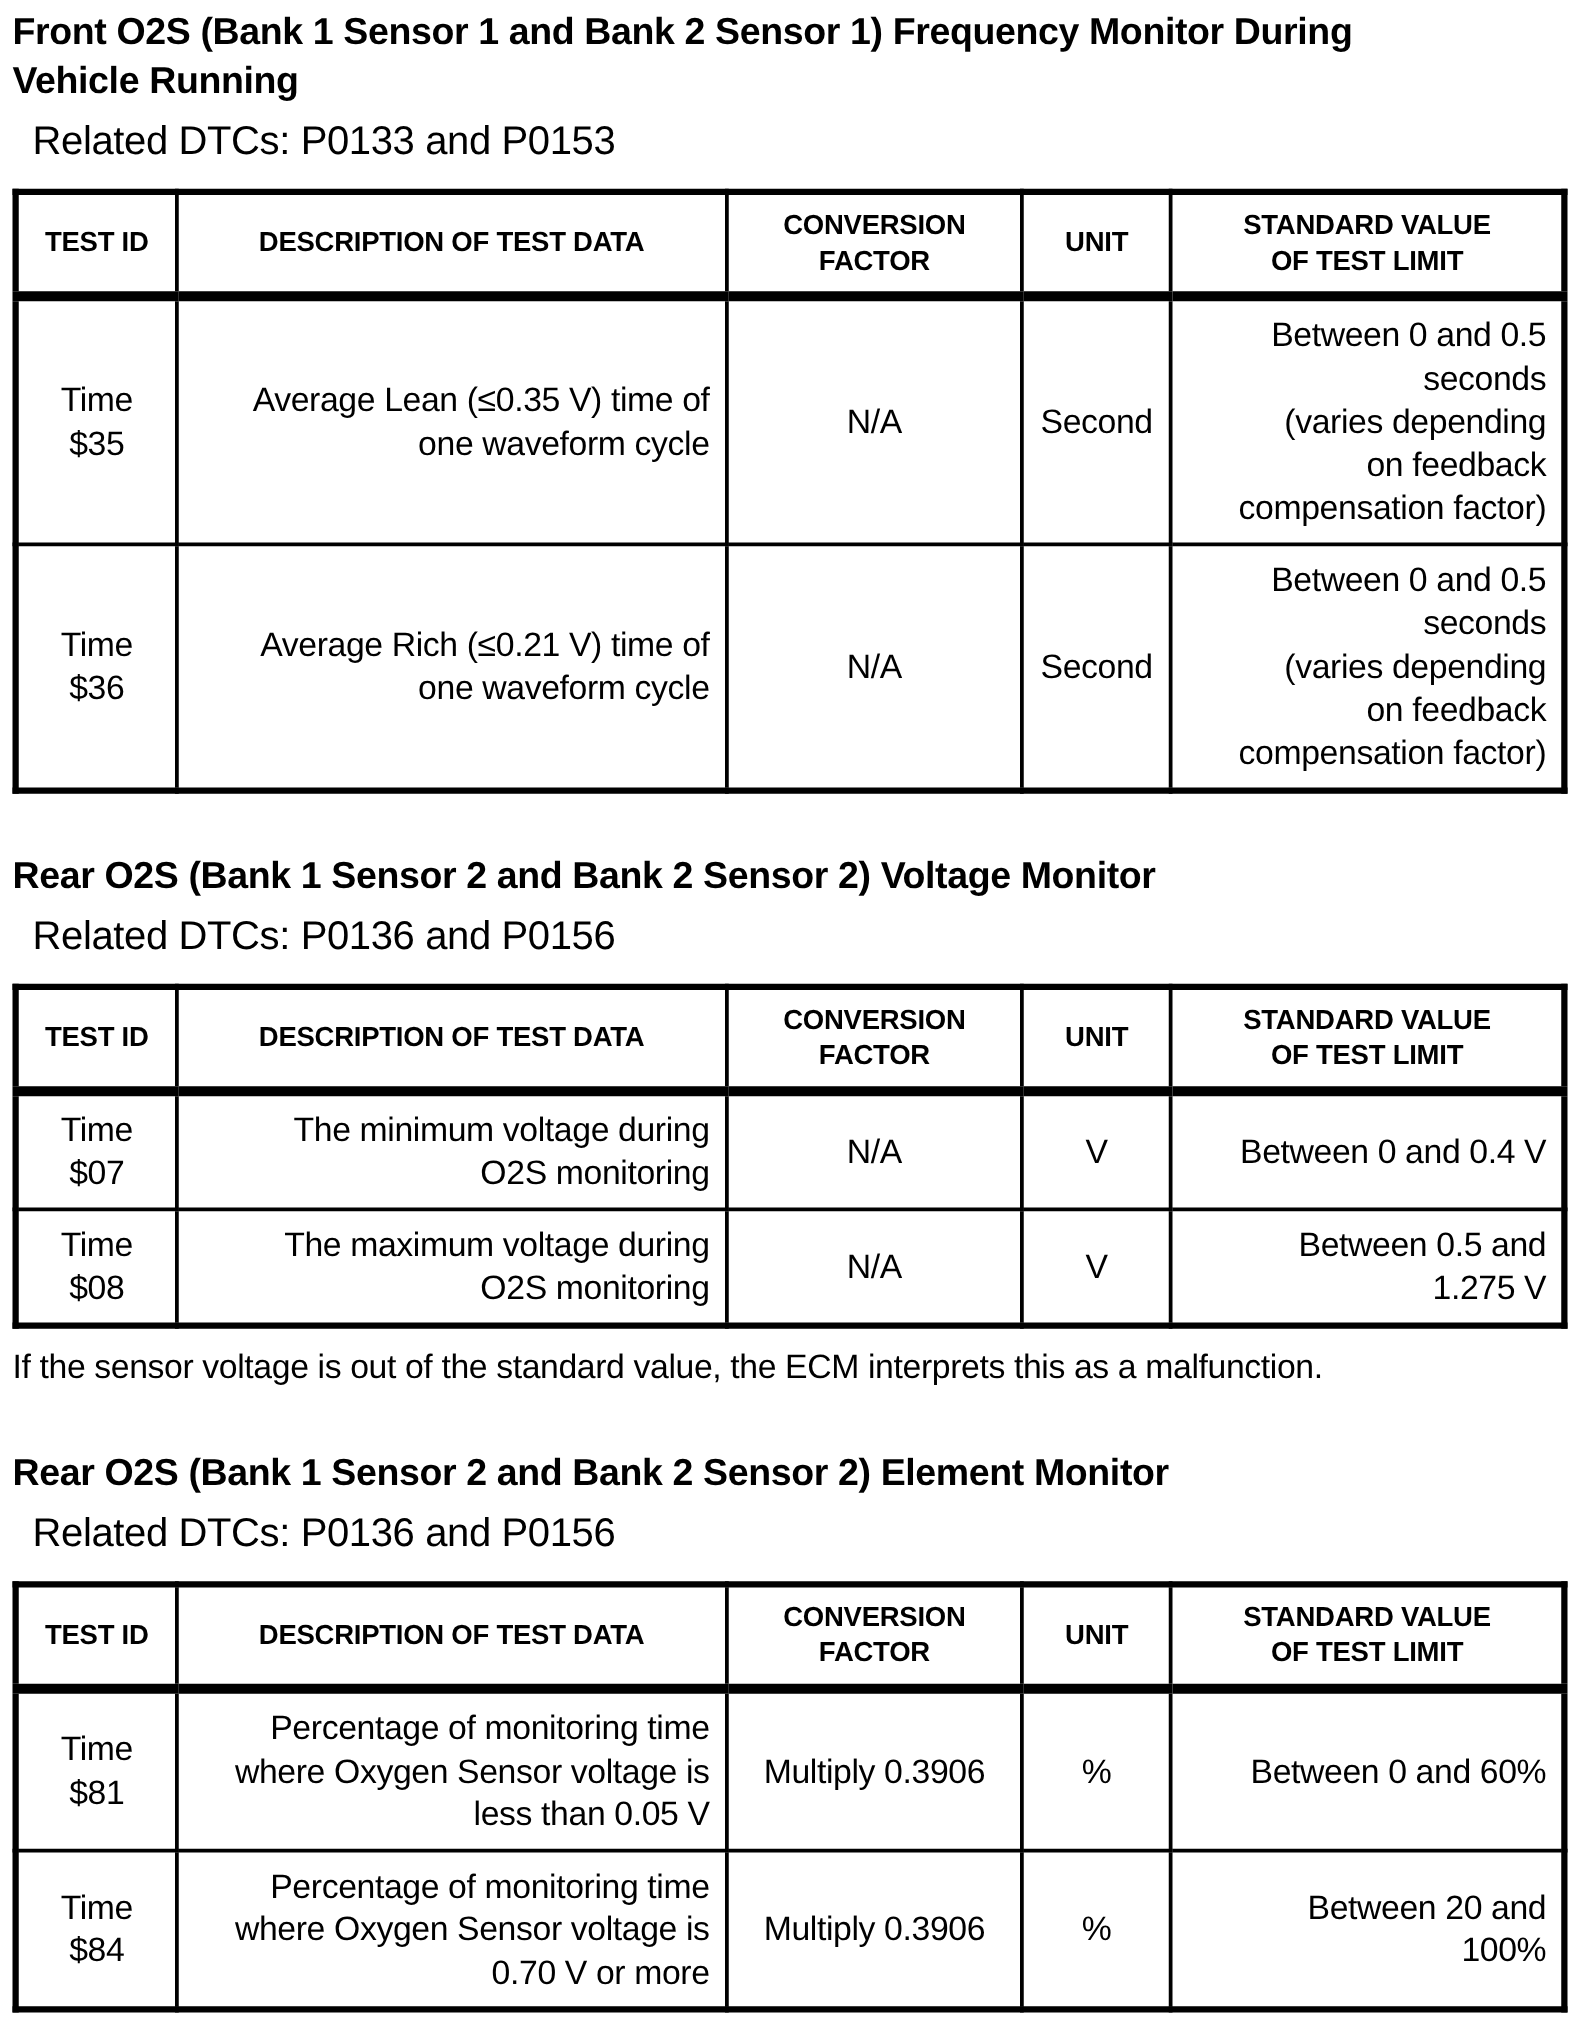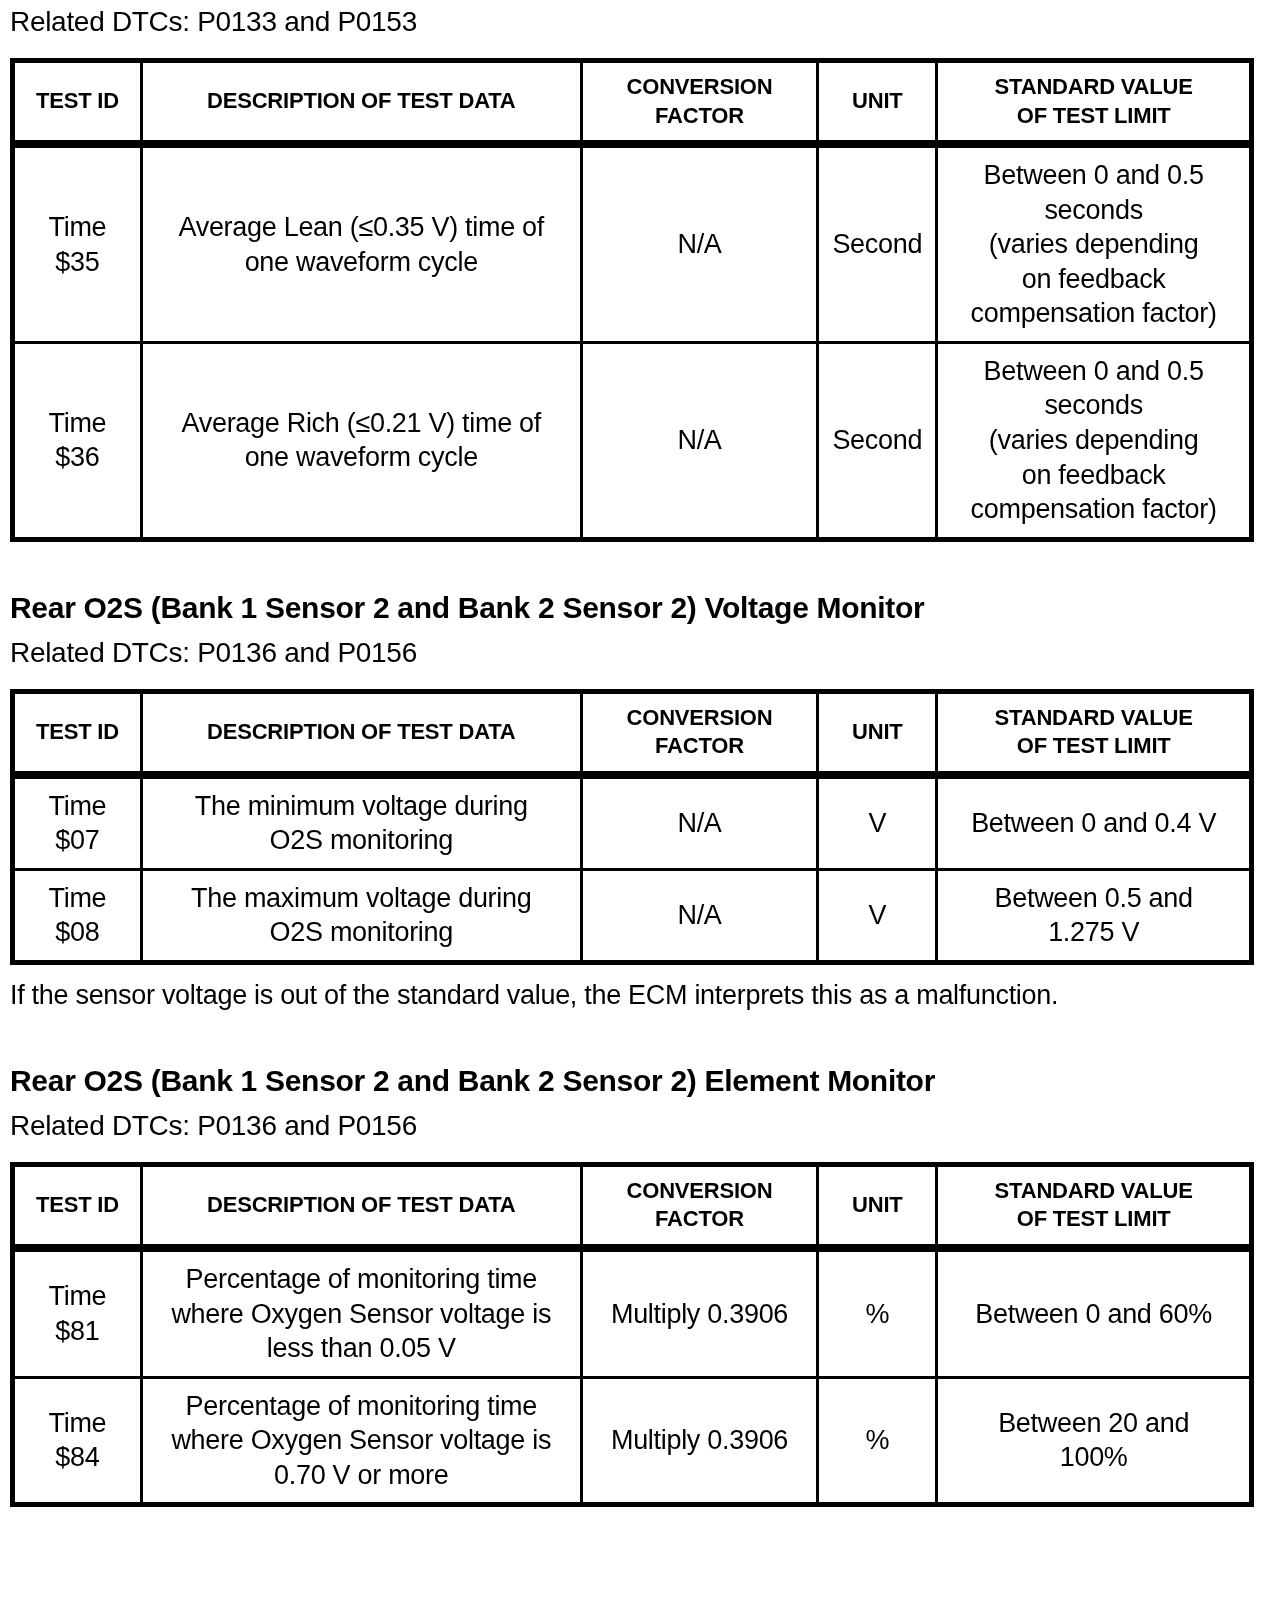--- a/index.html
+++ b/index.html
@@ -21,23 +21,23 @@
 
   .section-title {
     font-size: 30px;
     font-weight: bold;
     line-height: 1.3;
     letter-spacing: -0.3px;
     margin: 0 0 10px 0;
     white-space: pre-line;
   }
   .related-dtcs {
-    font-size: 28px;
-    letter-spacing: -0.3px;
-    margin: 0 0 20px 0;
+    font-size: 32px;
+    letter-spacing: -0.3px;
+    margin: 0 0 20px 16px;
   }
 
   table.data-table {
     width: 100%;
     border-collapse: collapse;
     table-layout: fixed;
     border: 5px solid var(--ink, #000);
     margin: 12px 0 12px 0;
   }
   table.data-table th {
@@ -55,35 +55,37 @@
   table.data-table td {
     font-size: 27px;
     line-height: 1.28;
     letter-spacing: -0.3px;
     vertical-align: middle;
     padding: 10px 12px;
     border: 3px solid var(--ink, #000);
     white-space: pre-line;
   }
   td.col-0, td.col-2, td.col-3 { text-align: center; padding-left: 4px; padding-right: 4px; }
-  td.col-1, td.col-4 { text-align: center; }
+  td.col-1, td.col-4 { text-align: right; }
 
   .table-note {
     font-size: 27px;
     line-height: 1.4;
     letter-spacing: -0.3px;
     margin: 2px 0 0 0;
     white-space: pre-line;
   }
 </style>
 </head>
 <body>
 
 <div class="page" id="content">
   <section class="doc-section">
+    <h1 class="section-title">Front O2S (Bank 1 Sensor 1 and Bank 2 Sensor 1) Frequency Monitor During
+Vehicle Running</h1>
     <p class="related-dtcs">Related DTCs: P0133 and P0153</p>
     <table class="data-table">
       <colgroup>
         <col style="width:10.4%">
         <col style="width:35.5%">
         <col style="width:19.1%">
         <col style="width:9.6%">
         <col style="width:25.4%">
       </colgroup>
       <thead>

